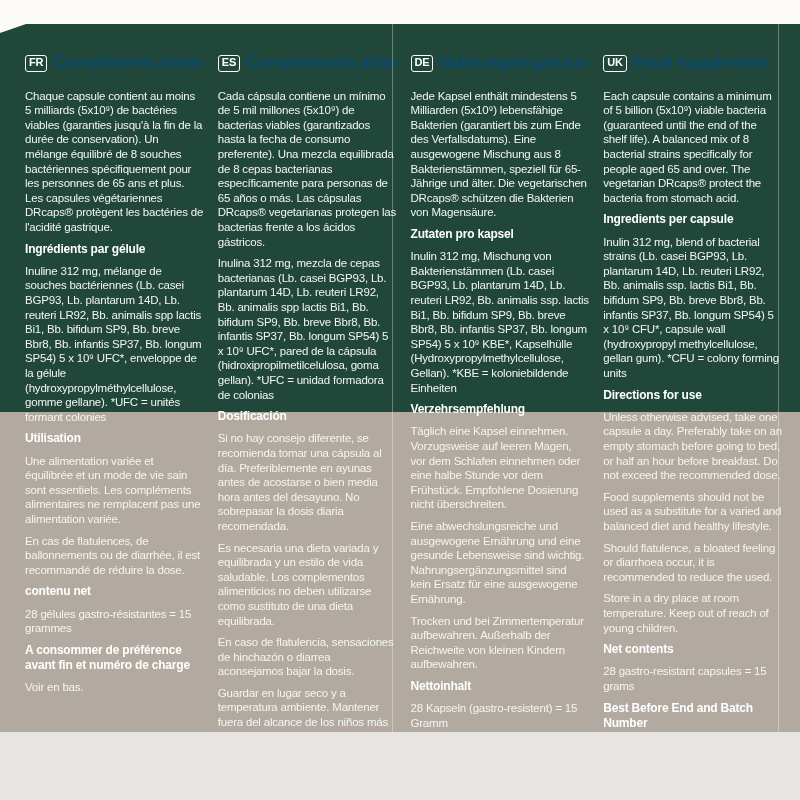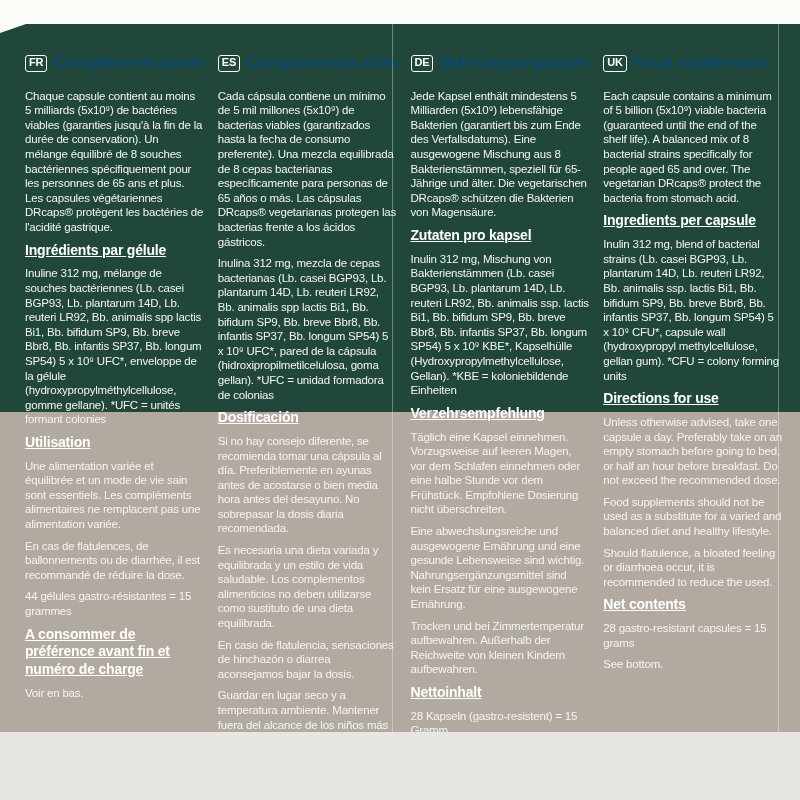--- a/index.html
+++ b/index.html
@@ -27,21 +27,21 @@
   .col-head{display:flex;align-items:center;gap:6px;margin-bottom:13px;}
   .badge{
     flex:0 0 auto;display:inline-block;border:1.5px solid #ffffff;border-radius:3px;
     padding:0px 3px 1px 3px;font-size:11px;font-weight:700;color:#ffffff;line-height:1.25;
     letter-spacing:-0.2px;
   }
   .title{
     margin:0;font-size:17px;font-weight:700;color:#0c4a6e;letter-spacing:-0.35px;line-height:1.1;
     white-space:nowrap;overflow:hidden;
   }
-  .h{margin:7px 0 0 0;font-size:14px;font-weight:700;color:#ffffff;letter-spacing:-0.2px;line-height:1.27;text-decoration:underline;}
+  .h{margin:7px 0 0 0;font-size:12px;font-weight:700;color:#ffffff;letter-spacing:-0.2px;line-height:1.27;}
   .body{margin:7px 0 0 0;font-size:11.5px;font-weight:400;letter-spacing:-0.2px;line-height:1.27;}
   .tight{margin-top:7px;}
   .intro{margin-top:16px;}
 </style>
 </head>
 <body>
 
 <div class="canvas">
   <div class="strip-top"></div>
   <div class="bg-green"></div>
@@ -57,21 +57,22 @@
       <div class="col-head">
         <span class="badge">FR</span>
         <h2 class="title">Complément alimentaire</h2>
       </div>
       <p class="body intro">Chaque capsule contient au moins 5 milliards (5x10⁹) de bactéries viables (garanties jusqu'à la fin de la durée de conservation). Un mélange équilibré de 8 souches bactériennes spécifiquement pour les personnes de 65 ans et plus. Les capsules végétariennes DRcaps® protègent les bactéries de l'acidité gastrique.</p>
       <h3 class="h">Ingrédients par gélule</h3>
       <p class="body tight">Inuline 312 mg, mélange de souches bactériennes (Lb. casei BGP93, Lb. plantarum 14D, Lb. reuteri LR92, Bb. animalis spp lactis Bi1, Bb. bifidum SP9, Bb. breve Bbr8, Bb. infantis SP37, Bb. longum SP54) 5 x 10⁹ UFC*, enveloppe de la gélule (hydroxypropylméthylcellulose, gomme gellane). *UFC = unités formant colonies</p>
       <h3 class="h">Utilisation</h3>
       <p class="body">Une alimentation variée et équilibrée et un mode de vie sain sont essentiels. Les compléments alimentaires ne remplacent pas une alimentation variée.</p>
       <p class="body">En cas de flatulences, de ballonnements ou de diarrhée, il est recommandé de réduire la dose.</p>
-      <p class="body tight">44 gélules gastro-résistantes = 15 grammes</p>
+      <h3 class="h">contenu net</h3>
+      <p class="body tight">28 gélules gastro-résistantes = 15 grammes</p>
       <h3 class="h">A consommer de préférence avant fin et numéro de charge</h3>
       <p class="body tight">Voir en bas.</p>
     </section>
 
     <section class="col">
       <div class="col-head">
         <span class="badge">ES</span>
         <h2 class="title">Complemento alimenticio</h2>
       </div>
       <p class="body intro">Cada cápsula contiene un mínimo de 5 mil millones (5x10⁹) de bacterias viables (garantizados hasta la fecha de consumo preferente). Una mezcla equilibrada de 8 cepas bacterianas específicamente para personas de 65 años o más. Las cápsulas DRcaps® vegetarianas protegen las bacterias frente a los ácidos gástricos.</p>
@@ -109,19 +110,21 @@
         <span class="badge">UK</span>
         <h2 class="title">Food supplement</h2>
       </div>
       <p class="body intro">Each capsule contains a minimum of 5 billion (5x10⁹) viable bacteria (guaranteed until the end of the shelf life). A balanced mix of 8 bacterial strains specifically for people aged 65 and over. The vegetarian DRcaps® protect the bacteria from stomach acid.</p>
       <h3 class="h">Ingredients per capsule</h3>
       <p class="body tight">Inulin 312 mg, blend of bacterial strains (Lb. casei BGP93, Lb. plantarum 14D, Lb. reuteri LR92, Bb. animalis ssp. lactis Bi1, Bb. bifidum SP9, Bb. breve Bbr8, Bb. infantis SP37, Bb. longum SP54) 5 x 10⁹ CFU*, capsule wall (hydroxypropyl methylcellulose, gellan gum). *CFU = colony forming units</p>
       <h3 class="h">Directions for use</h3>
       <p class="body tight">Unless otherwise advised, take one capsule a day. Preferably take on an empty stomach before going to bed, or half an hour before breakfast. Do not exceed the recommended dose.</p>
       <p class="body">Food supplements should not be used as a substitute for a varied and balanced diet and healthy lifestyle.</p>
       <p class="body">Should flatulence, a bloated feeling or diarrhoea occur, it is recommended to reduce the used.</p>
+      <p class="body">Store in a dry place at room temperature. Keep out of reach of young children.</p>
       <h3 class="h">Net contents</h3>
       <p class="body tight">28 gastro-resistant capsules = 15 grams</p>
+      <h3 class="h">Best Before End and Batch Number</h3>
       <p class="body tight">See bottom.</p>
     </section>
 
   </div>
 </div>
 
 </body></html>

